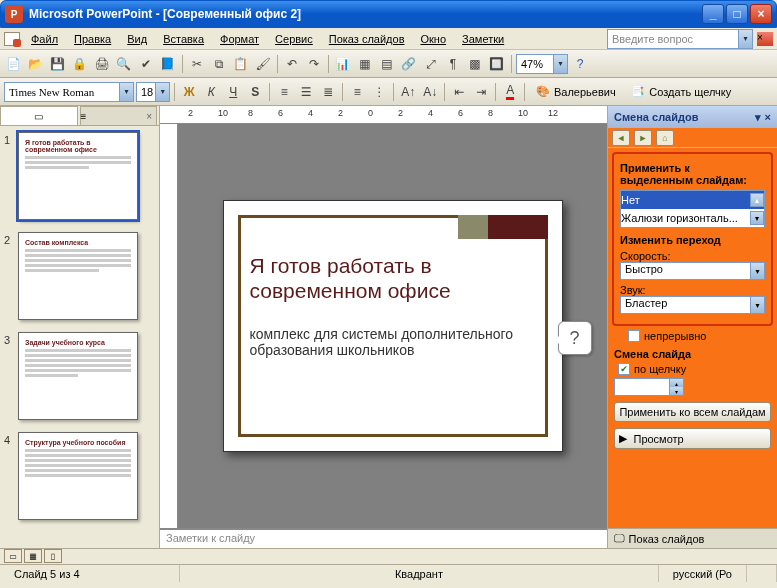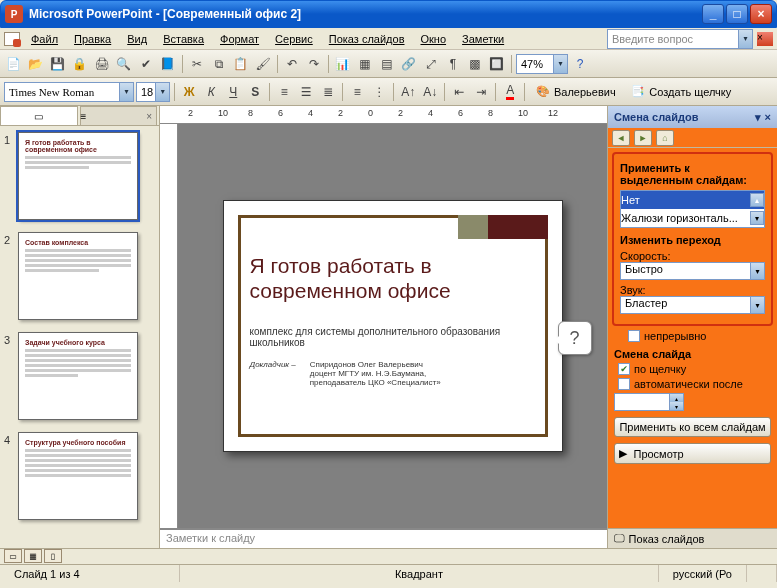--- a/index.html
+++ b/index.html
@@ -57,21 +57,21 @@
 .ruler-h { height: 18px; background: #fff; border-bottom: 1px solid #888; display: flex; align-items: center; font-size: 9px; color: #333; padding-left: 18px; position: relative; }
 .ruler-h .tick { position: absolute; top: 2px; font-size: 9px; }
 .ruler-v { width: 18px; background: #fff; border-right: 1px solid #888; }
 .editbody { flex: 1; display: flex; }
 .canvaswrap { flex: 1; background: #808080; display: flex; align-items: center; justify-content: center; position: relative; }
 .slide { width: 340px; height: 252px; background: #fff; box-shadow: 4px 4px 8px rgba(0,0,0,.5); border: 1px solid #333; position: relative; padding: 26px; font-family: Georgia, "Times New Roman", serif; }
 .slide-frame { position:absolute; inset:14px; border: 3px solid #6a4a20; }
 .slide-accent { position:absolute; right:14px; top:14px; width:60px; height:24px; background:#5a1a1a; }
 .slide-accent2 { position:absolute; right:74px; top:14px; width:30px; height:24px; background:#8a8a6a; }
 .slide h1 { font-size: 21px; color: #5a1a1a; font-weight: normal; margin: 26px 0 14px 0; line-height: 1.2; }
-.slide .sub { font-size: 10px; color: #333; margin-bottom: 12px; margin-top: 23px; }
+.slide .sub { font-size: 14px; color: #333; margin-bottom: 12px; margin-top: 23px; }
 .slide .auth { font-size: 8px; color: #333; display: flex; gap: 14px; }
 .slide .auth .l { font-style: italic; }
 .callout { position:absolute; right:-30px; top:120px; width:34px; height:34px; background:#fff; border:1px solid #888; border-radius:6px; display:flex; align-items:center; justify-content:center; font-size:18px; color:#555; box-shadow: 1px 1px 3px rgba(0,0,0,.3); }
 .callout:before { content:""; position:absolute; left:-10px; top:12px; border:6px solid transparent; border-right-color:#fff; }
 .notes { height: 20px; background: #fff; border-top: 2px solid #888; font-size: 11px; color: #888; padding: 2px 6px; }
 
 
 .taskpane { width: 170px; background: #f97316; border-left: 1px solid #b0a890; display: flex; flex-direction: column; font-size: 11px; }
 .tp-head { height: 22px; background: linear-gradient(#c3d6f2,#a3b8da); display: flex; align-items: center; padding: 0 6px; font-weight: bold; color: #1a3a7a; }
 .tp-head .sp { margin-left: auto; display: flex; gap: 4px; }
@@ -280,26 +280,20 @@
     </div>
     <div class="editbody">
       <div class="ruler-v"></div>
       <div class="canvaswrap">
         <div class="slide">
           <div class="slide-frame"></div>
           <div class="slide-accent"></div>
           <div class="slide-accent2"></div>
           <h1>Я готов работать в современном офисе</h1>
           <div class="sub">комплекс для системы дополнительного образования школьников</div>
-          <div class="auth">
-            <span class="l">Докладчик –</span>
-            <span style="white-space:pre-line">Спиридонов Олег Валерьевич
-доцент МГТУ им. Н.Э.Баумана,
-преподаватель ЦКО «Специалист»</span>
-          </div>
           <div class="callout">?</div>
         </div>
       </div>
     </div>
     <div class="notes">Заметки к слайду</div>
   </div>
 
   <div class="taskpane">
     <div class="tp-head">
       <span>Смена слайдов</span>
@@ -344,24 +338,20 @@
       </div>
       <div class="tp-check" style="margin-left:20px">
           <span class="box"></span>
           <span>непрерывно</span>
         </div>
       <div class="tp-section">Смена слайда</div>
       <div class="tp-check" style="margin-left:10px">
           <span class="box">✔</span>
           <span>по щелчку</span>
         </div>
-      <div class="tp-check" style="margin-left:10px">
-          <span class="box"></span>
-          <span>автоматически после</span>
-        </div>
       <div class="tp-input">
           <div class="spin">
             <div>▴</div>
             <div>▾</div>
           </div>
         </div>
       <div class="tp-bigbtn">Применить ко всем слайдам</div>
       <div class="tp-playbtn">
           <span>▶</span>
           <span>Просмотр</span>
@@ -374,17 +364,17 @@
   </div>
 </div>
 
 <div class="viewbtns">
   <div class="viewbtn">▭</div>
   <div class="viewbtn">▦</div>
   <div class="viewbtn">▯</div>
 </div>
 
 <div class="statusbar">
-  <div class="cell" style="min-width:180px">Слайд 1 из 4</div>
+  <div class="cell" style="min-width:180px">Слайд 5 из 4</div>
   <div class="cell" style="flex:1;justify-content:center">Квадрант</div>
   <div class="cell">русский (Ро</div>
   <div class="cell" style="width:30px"></div>
 </div>
 
 </body></html>

